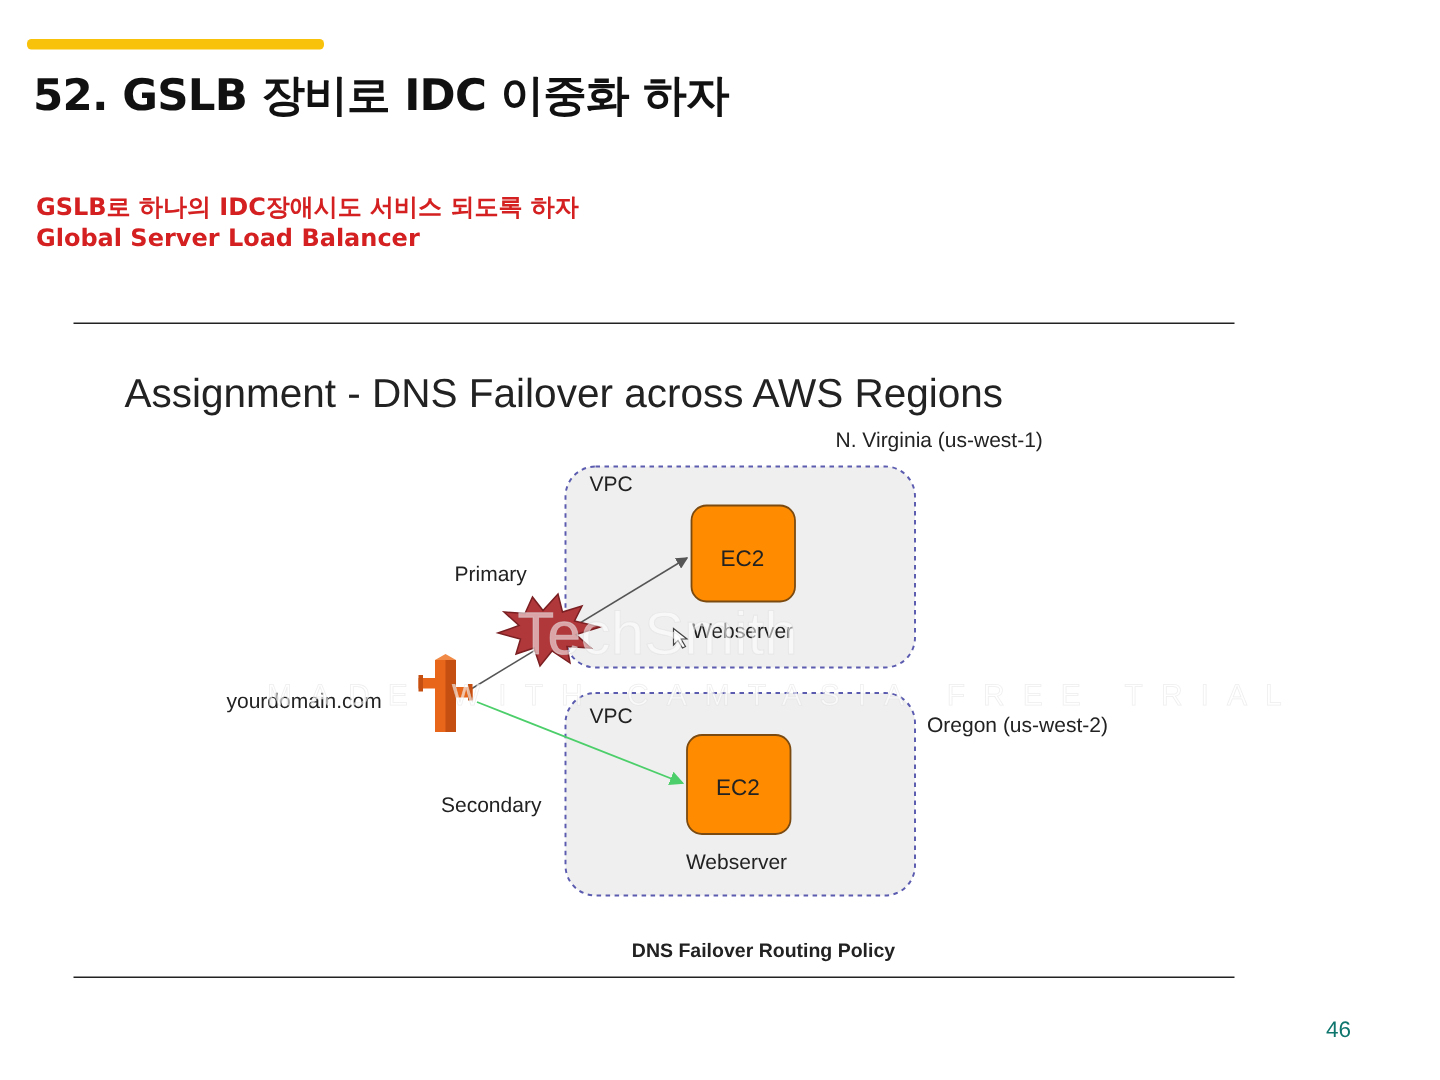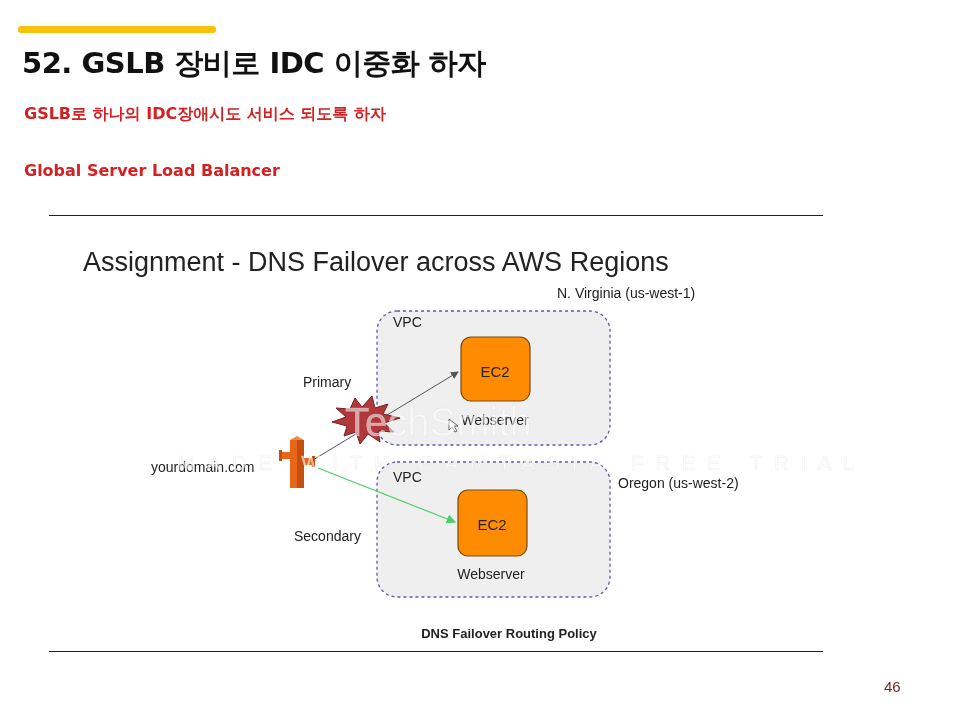--- a/index.html
+++ b/index.html
@@ -1,25 +1,25 @@
 <!DOCTYPE html>
 <html><head>
 <meta charset="utf-8">
 <style>
   html, body { margin:0; padding:0; }
   body { width:960px; height:720px; background:#ffffff; position:relative; overflow:hidden; font-family:"DejaVu Sans", sans-serif; }
   .accent-bar { position:absolute; left:18px; top:26px; width:198px; height:7px; background:#f9c20a; border-radius:3px; }
   .slide-title { position:absolute; left:22px; top:44px; font-size:29px; font-weight:bold; color:#111; letter-spacing:-0.5px; white-space:nowrap; }
   .subtitle { position:absolute; left:24px; font-size:16px; font-weight:bold; color:#d42020; white-space:nowrap; }
-  .sub1 { top:104px; }
-  .sub2 { top:161px; }
+  .sub1 { top:128px; }
+  .sub2 { top:149px; }
   .hr { position:absolute; left:49px; width:774px; height:1px; background:#222; }
   .hr-top { top:215px; }
   .hr-bot { top:651px; }
-  .page-num { position:absolute; left:884px; top:678px; font-size:15px; color:#7f1d1d; font-family:"Liberation Sans", sans-serif; }
+  .page-num { position:absolute; left:884px; top:678px; font-size:15px; color:#0f766e; font-family:"Liberation Sans", sans-serif; }
   .diagram { position:absolute; left:0; top:0; width:960px; height:720px; }
   .dtext { font-family:"Liberation Sans", sans-serif; fill:#222; }
   .watermark { position:absolute; left:0; top:0; pointer-events:none; }
 </style>
 </head>
 <body>
 
 <div class="accent-bar"></div>
 <div class="slide-title">52. GSLB 장비로 IDC 이중화 하자</div>
 <div class="subtitle sub1">GSLB로   하나의 IDC장애시도 서비스 되도록 하자</div>

